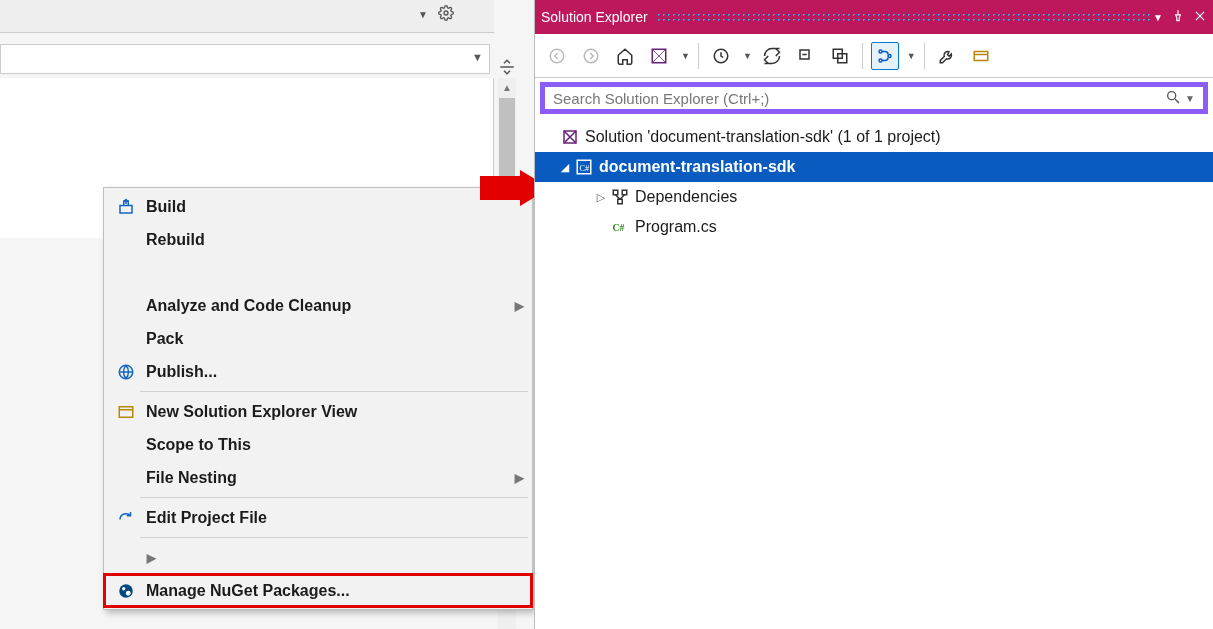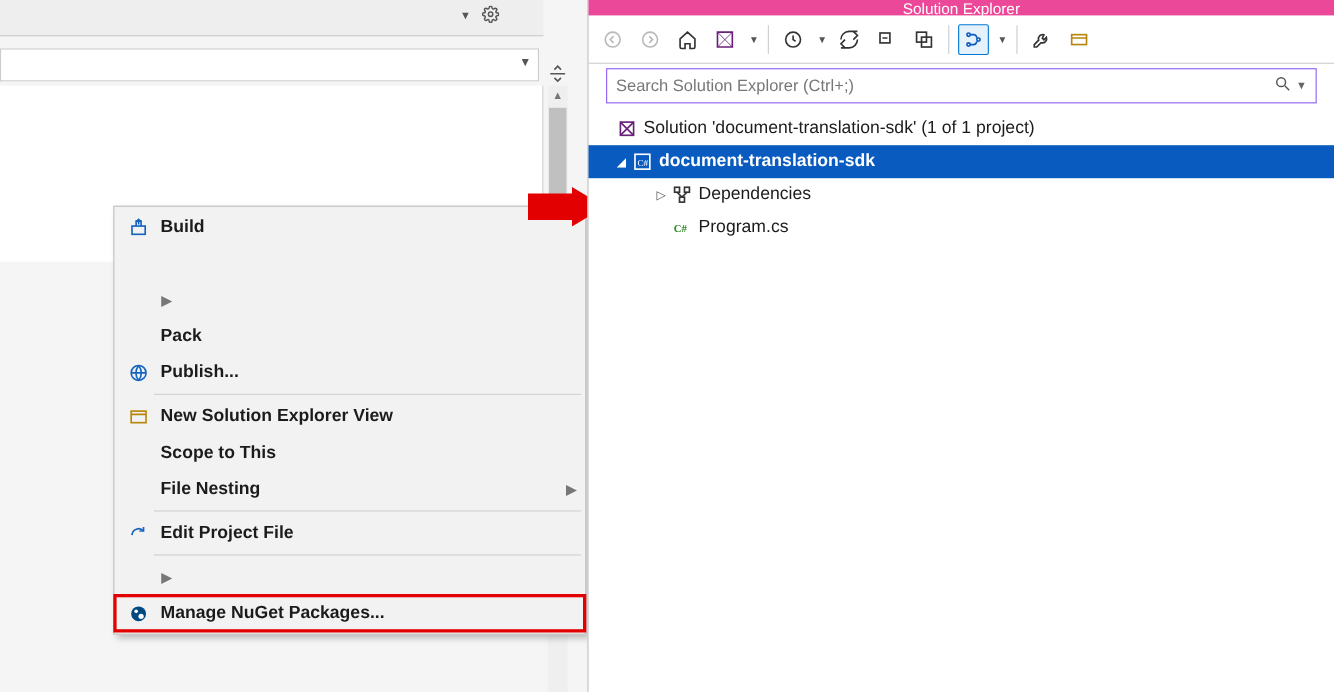--- a/index.html
+++ b/index.html
@@ -121,27 +121,26 @@
 
   
   .sln-panel {
     position:absolute;
     left: 534px; top: 0;
     width: 679px; height: 629px;
     background:#fff;
     border-left:1px solid #bbb;
   }
   .sln-title {
-    height: 14px;
-    background: #ec4899;
+    height: 34px;
+    background: #be185d;
     color:#fff;
     display:flex; align-items:center;
     padding: 0 6px;
     font-size: 14px;
-    flex-direction: column;
   }
   .sln-title .dots {
     flex:1;
     margin-left:8px;
     height: 10px;
     background-image: radial-gradient(#3ea0e0 1px, transparent 1px);
     background-size: 5px 5px;
   }
   .sln-title .win-btns { display:flex; gap:8px; align-items:center; }
   .sln-title .win-btns span { cursor:pointer; }
@@ -162,23 +161,23 @@
   .tb-btn svg { width:18px; height:18px; }
   .tb-btn.disabled { opacity:0.4; }
   .tb-sep { width:1px; height:26px; background:#ccc; margin:0 2px;}
   .tb-caret { font-size:9px; color:#555; padding-left:2px; }
   .tb-group-selected {
     border:1px solid #0078d4;
     background:#e5f1fb;
   }
 
   .sln-search {
-    margin:4px 16px;
+    margin:4px 5px;
     height: 32px;
-    border:1px solid #8b5cf6;
+    border:5px solid #8b5cf6;
     display:flex; align-items:center;
     padding:0 8px;
     color:#777;
     font-size:15px;
   }
   .sln-search .sp { flex:1; }
   .sln-search .mag svg { width:16px; height:16px; }
   .sln-search .caret { font-size:10px; color:#666; padding-left:4px;}
 
   .sln-tree { padding: 4px 0; font-size:16px; }
@@ -253,24 +252,30 @@
           <polyline points="9 10 9 4 15 4 15 10"></polyline>
           <line x1="12" y1="2" x2="12" y2="8"></line>
           <polyline points="9 5 12 2 15 5"></polyline>
         </svg>
       </span>
       <span class="cm-label">Build</span>
       <span class="cm-submenu"></span>
     </div>
     <div class="cm-row">
       <span class="cm-icon"></span>
-      <span class="cm-submenu"></span>
-    </div>
-    <div class="cm-row">
-      <span class="cm-icon"></span>
+      <span class="cm-label">Rebuild</span>
+      <span class="cm-submenu"></span>
+    </div>
+    <div class="cm-row">
+      <span class="cm-icon"></span>
+      <span class="cm-submenu"></span>
+    </div>
+    <div class="cm-row">
+      <span class="cm-icon"></span>
+      <span class="cm-label">Analyze and Code Cleanup</span>
       <span class="cm-submenu">▶</span>
     </div>
     <div class="cm-row">
       <span class="cm-icon"></span>
       <span class="cm-label">Pack</span>
       <span class="cm-submenu"></span>
     </div>
     <div class="cm-row">
       <span class="cm-icon">
         <svg viewBox="0 0 24 24" fill="none" stroke="#1565c0" stroke-width="2">

